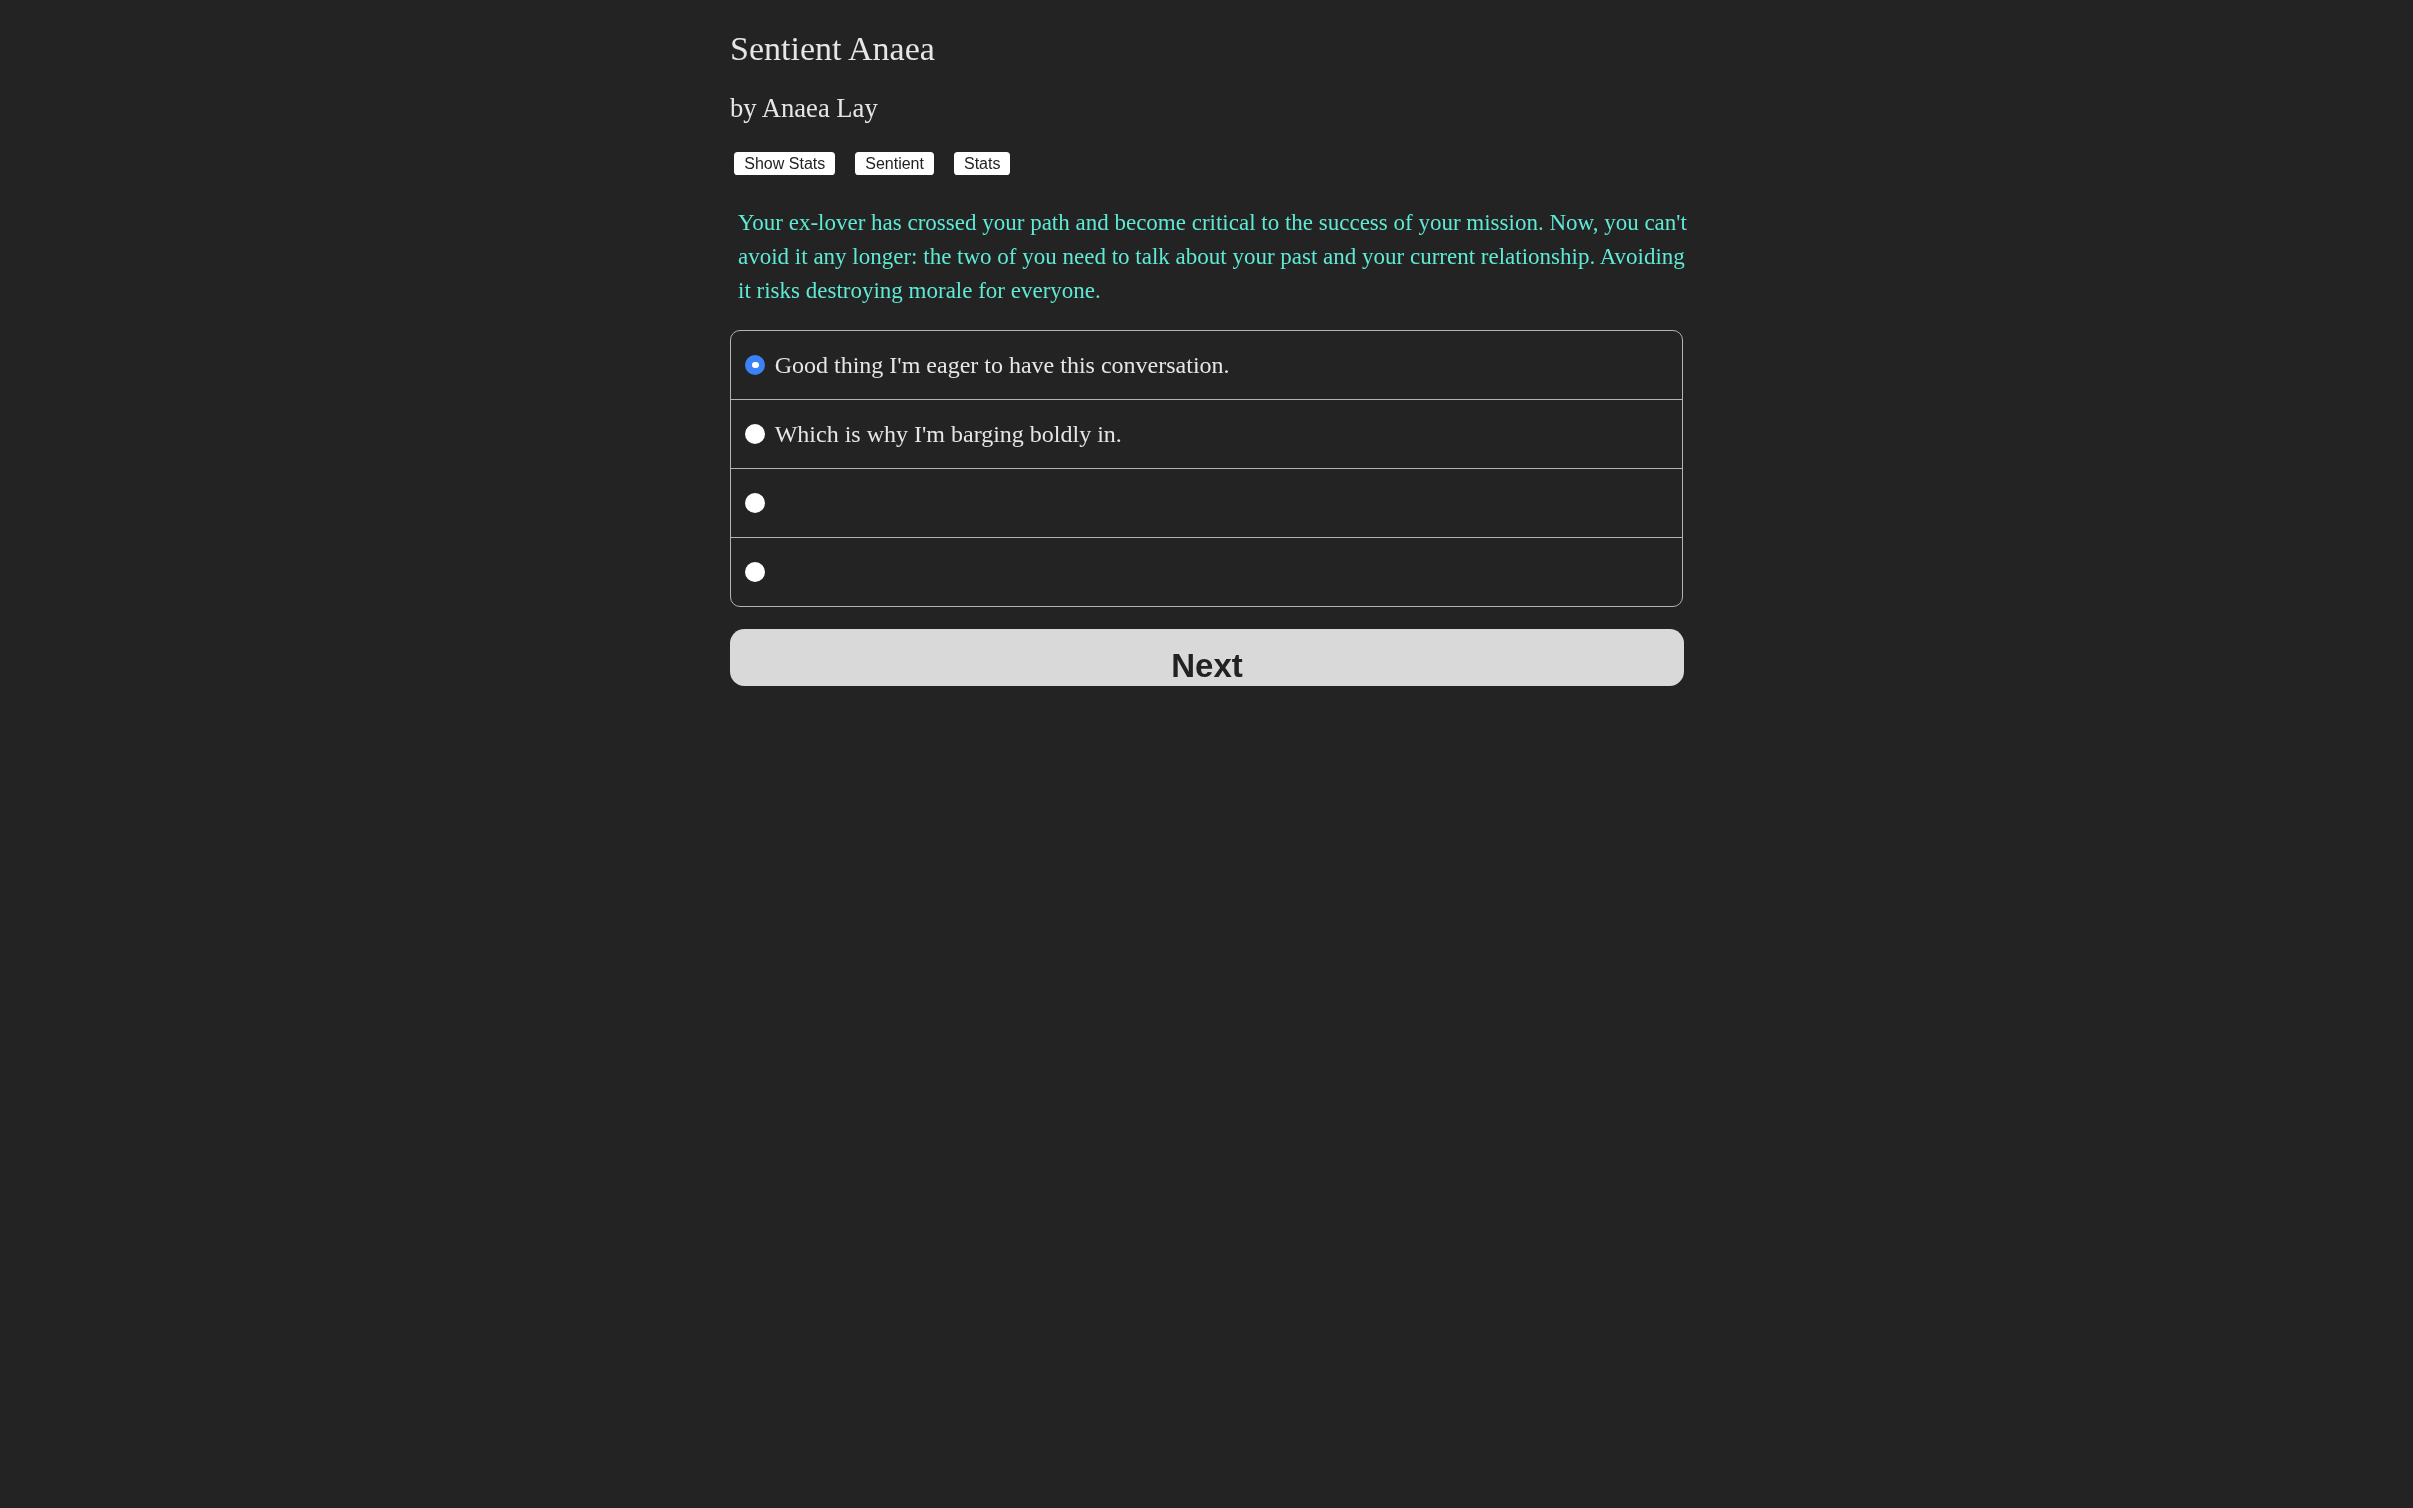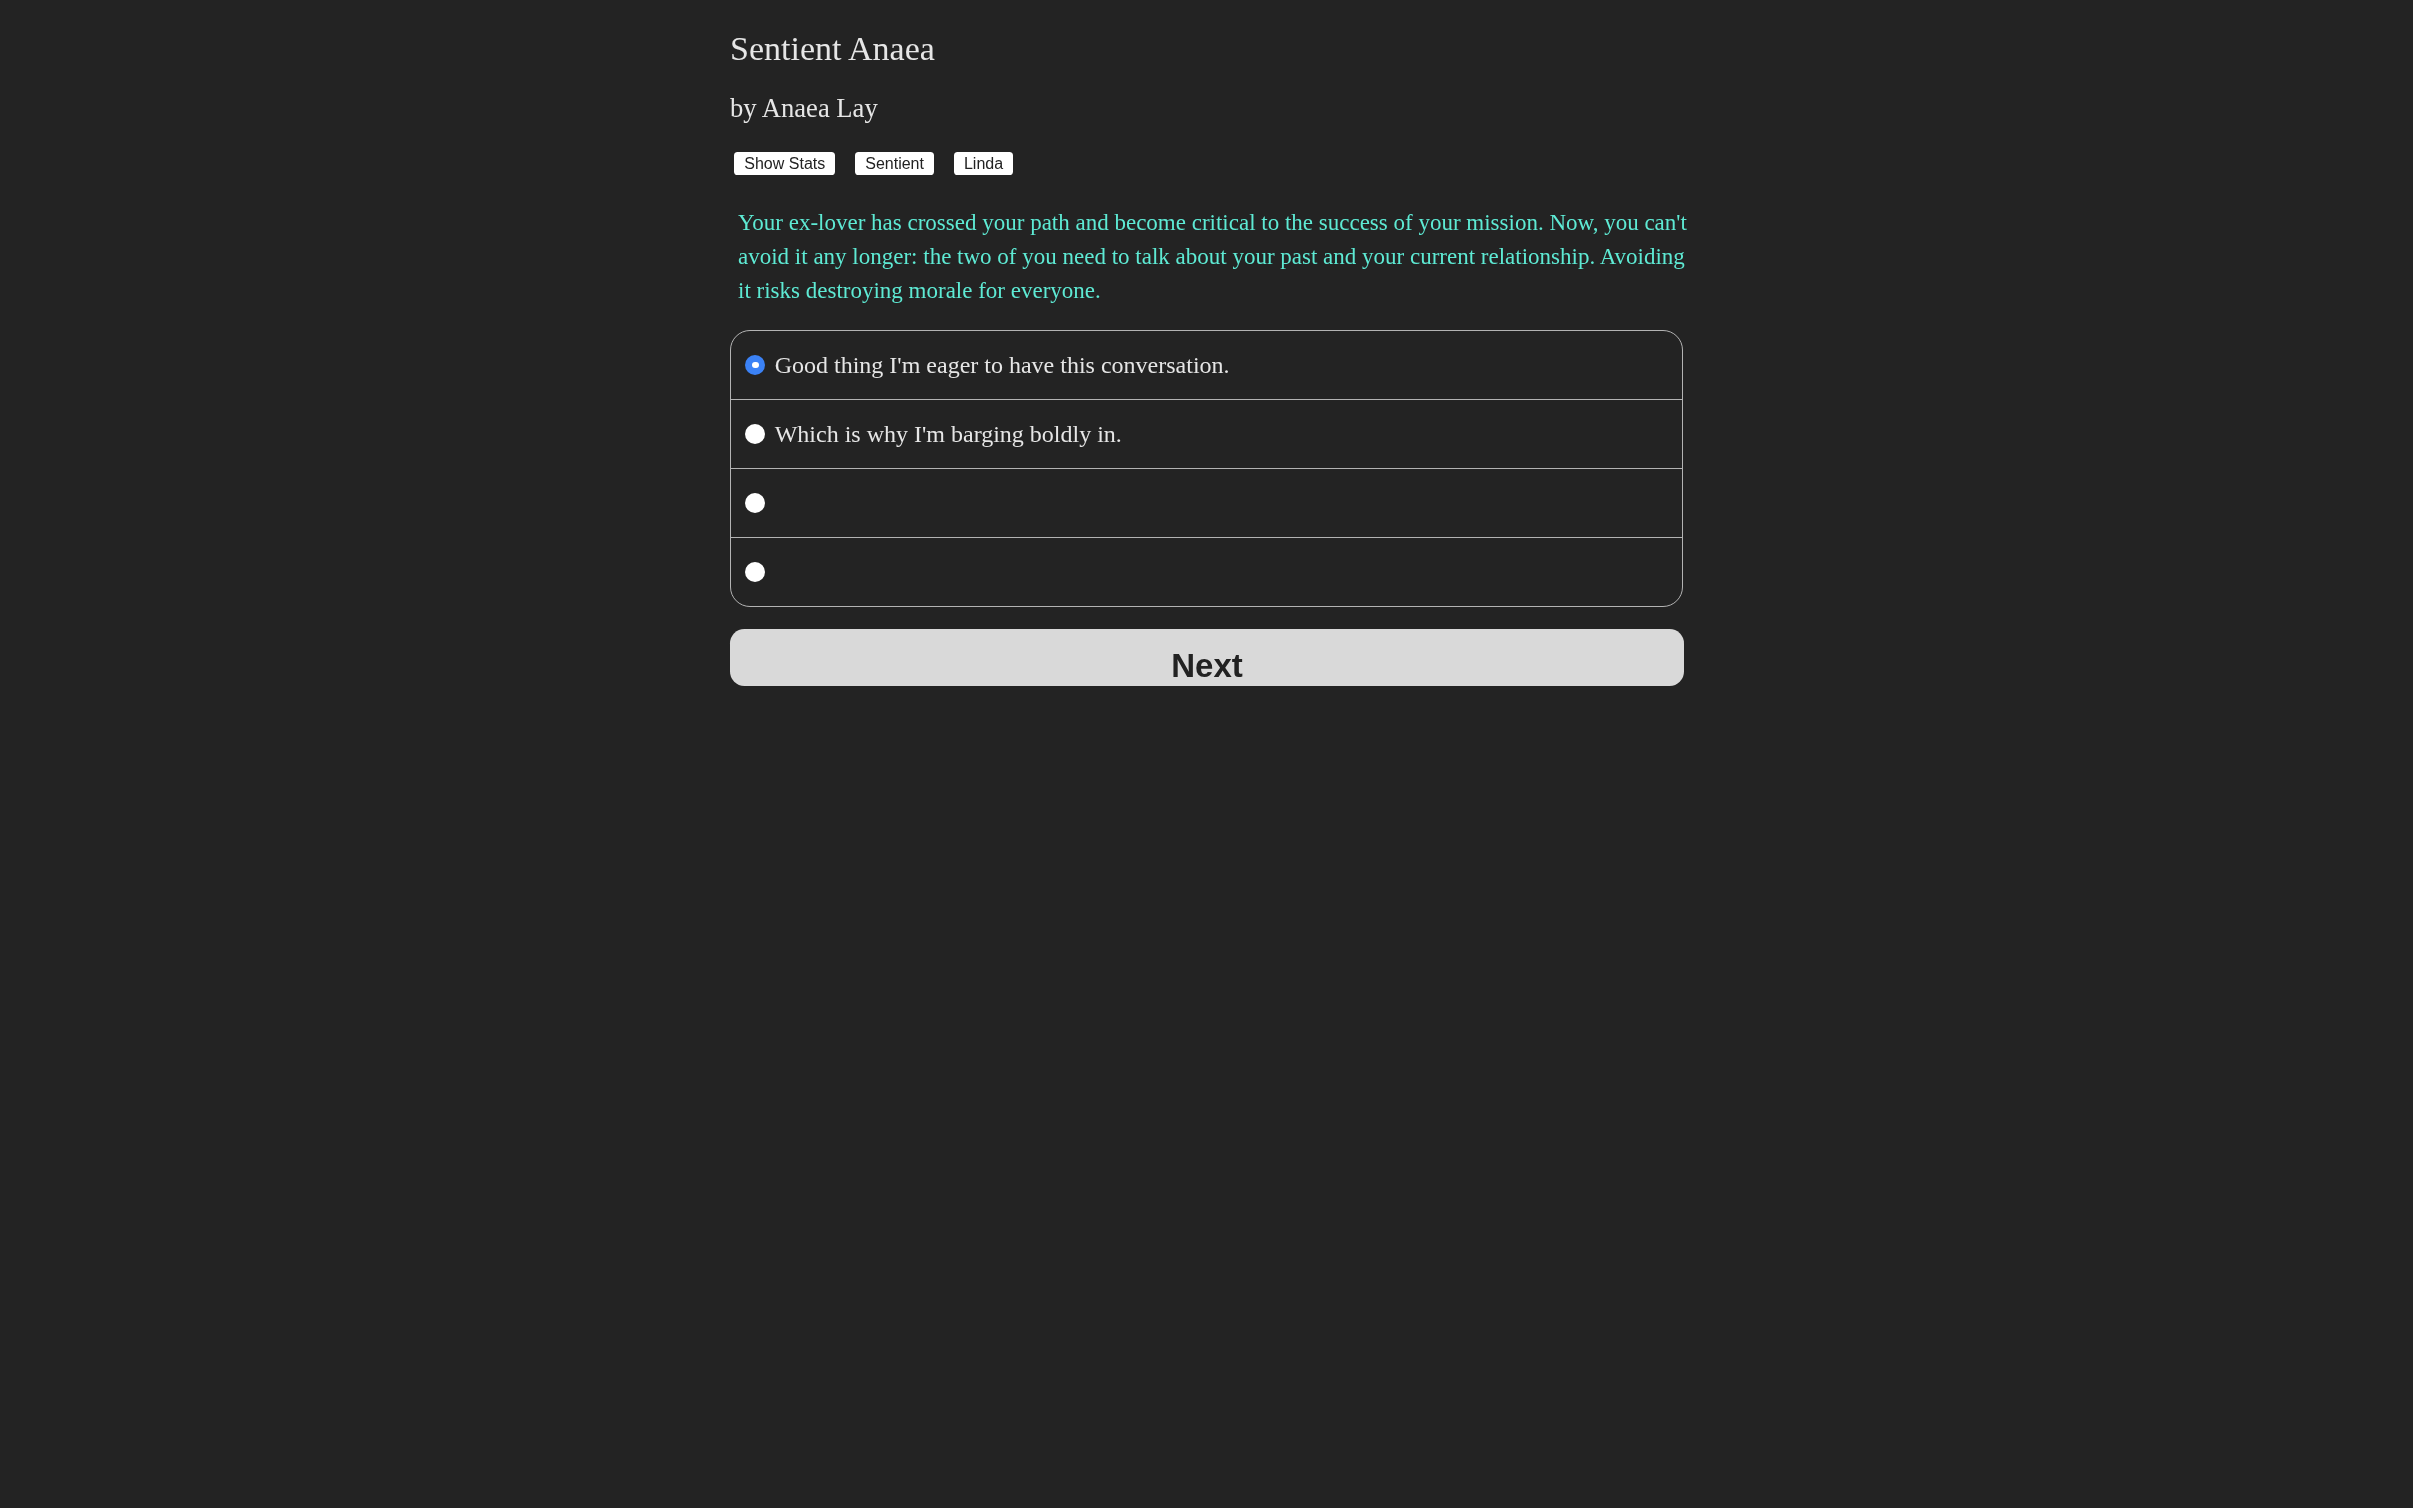--- a/index.html
+++ b/index.html
@@ -71,21 +71,21 @@
       font-size: 23px;
       line-height: 34px;
       color: #5eead4;
     }
     .choices {
       position: absolute;
       left: 0;
       top: 330px;
       width: 951px;
       border: 1.4px solid #b3b3b3;
-      border-radius: 20px;
+      border-radius: 10px;
       overflow: hidden;
     }
     .choice {
       height: 68px;
       display: flex;
       align-items: center;
       border-bottom: 1.4px solid #b3b3b3;
       box-sizing: content-box;
       cursor: pointer;
     }
@@ -145,21 +145,21 @@
 </head>
 <body>
 
 <div class="container">
   <h1 class="title">Sentient Anaea</h1>
   <h2 class="author">by Anaea Lay</h2>
 
   <div class="toolbar">
     <button class="tool-btn">Show Stats</button>
     <button class="tool-btn">Sentient</button>
-    <button class="tool-btn">Linda</button>
+    <button class="tool-btn">Stats</button>
   </div>
 
   <p class="passage">Your ex-lover has crossed your path and become critical to the success of your mission. Now, you can't avoid it any longer: the two of you need to talk about your past and your current relationship. Avoiding it risks destroying morale for everyone.</p>
 
   <div class="choices">
     <label class="choice">
       <span class="radio checked"></span>
       <span class="choice-label">Good thing I'm eager to have this conversation.</span>
     </label>
     <label class="choice">

